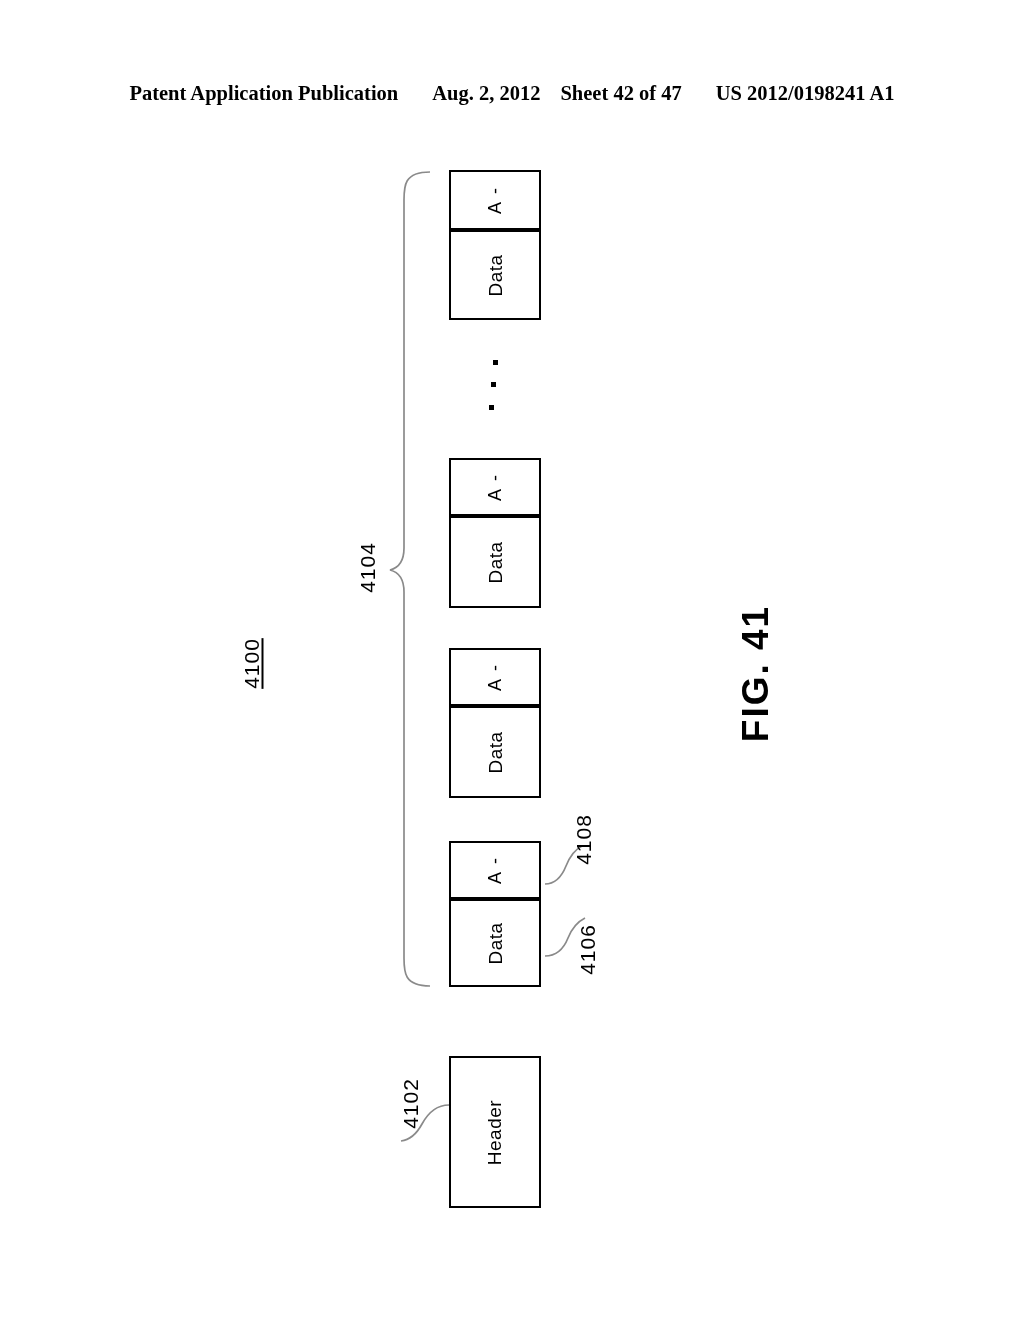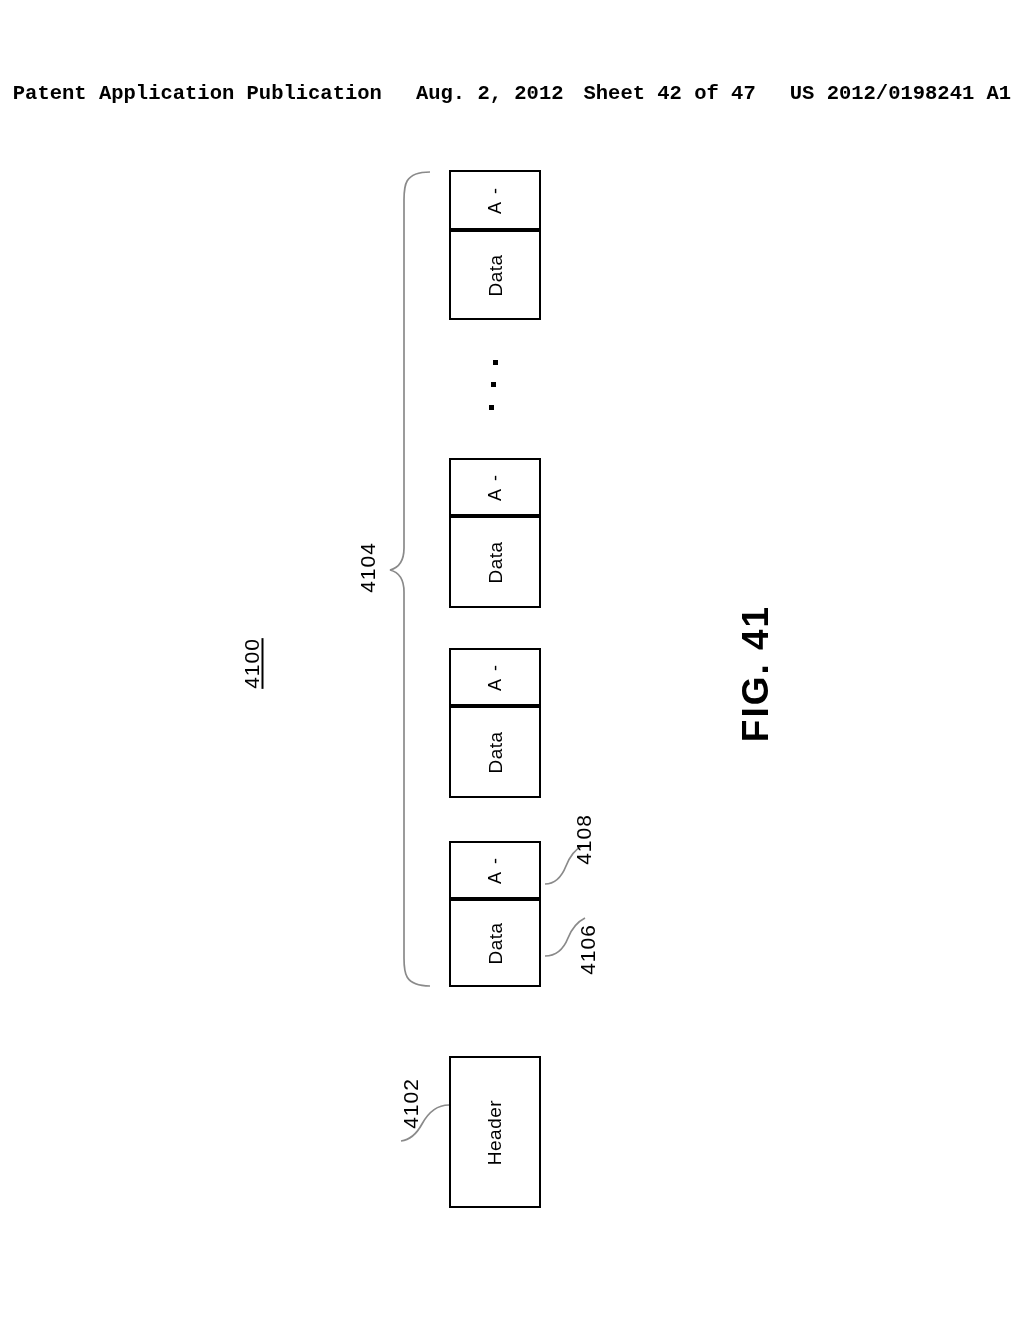--- a/index.html
+++ b/index.html
@@ -16,21 +16,21 @@
     overflow: hidden;
   }
 
   
   #page-header {
     position: absolute;
     top: 82px;
     left: 0;
     width: 1024px;
     text-align: center;
-    font-family: Liberation Mono, monospace;
+    font-family: Liberation Serif, serif;
     font-weight: bold;
     font-size: 20.5px;
     letter-spacing: 0px;
     white-space: nowrap;
   }
   #page-header .hdr-seg { display: inline-block; }
   #page-header .gap-lg { display: inline-block; width: 34px; }
   #page-header .gap-md { display: inline-block; width: 20px; }
 
   

